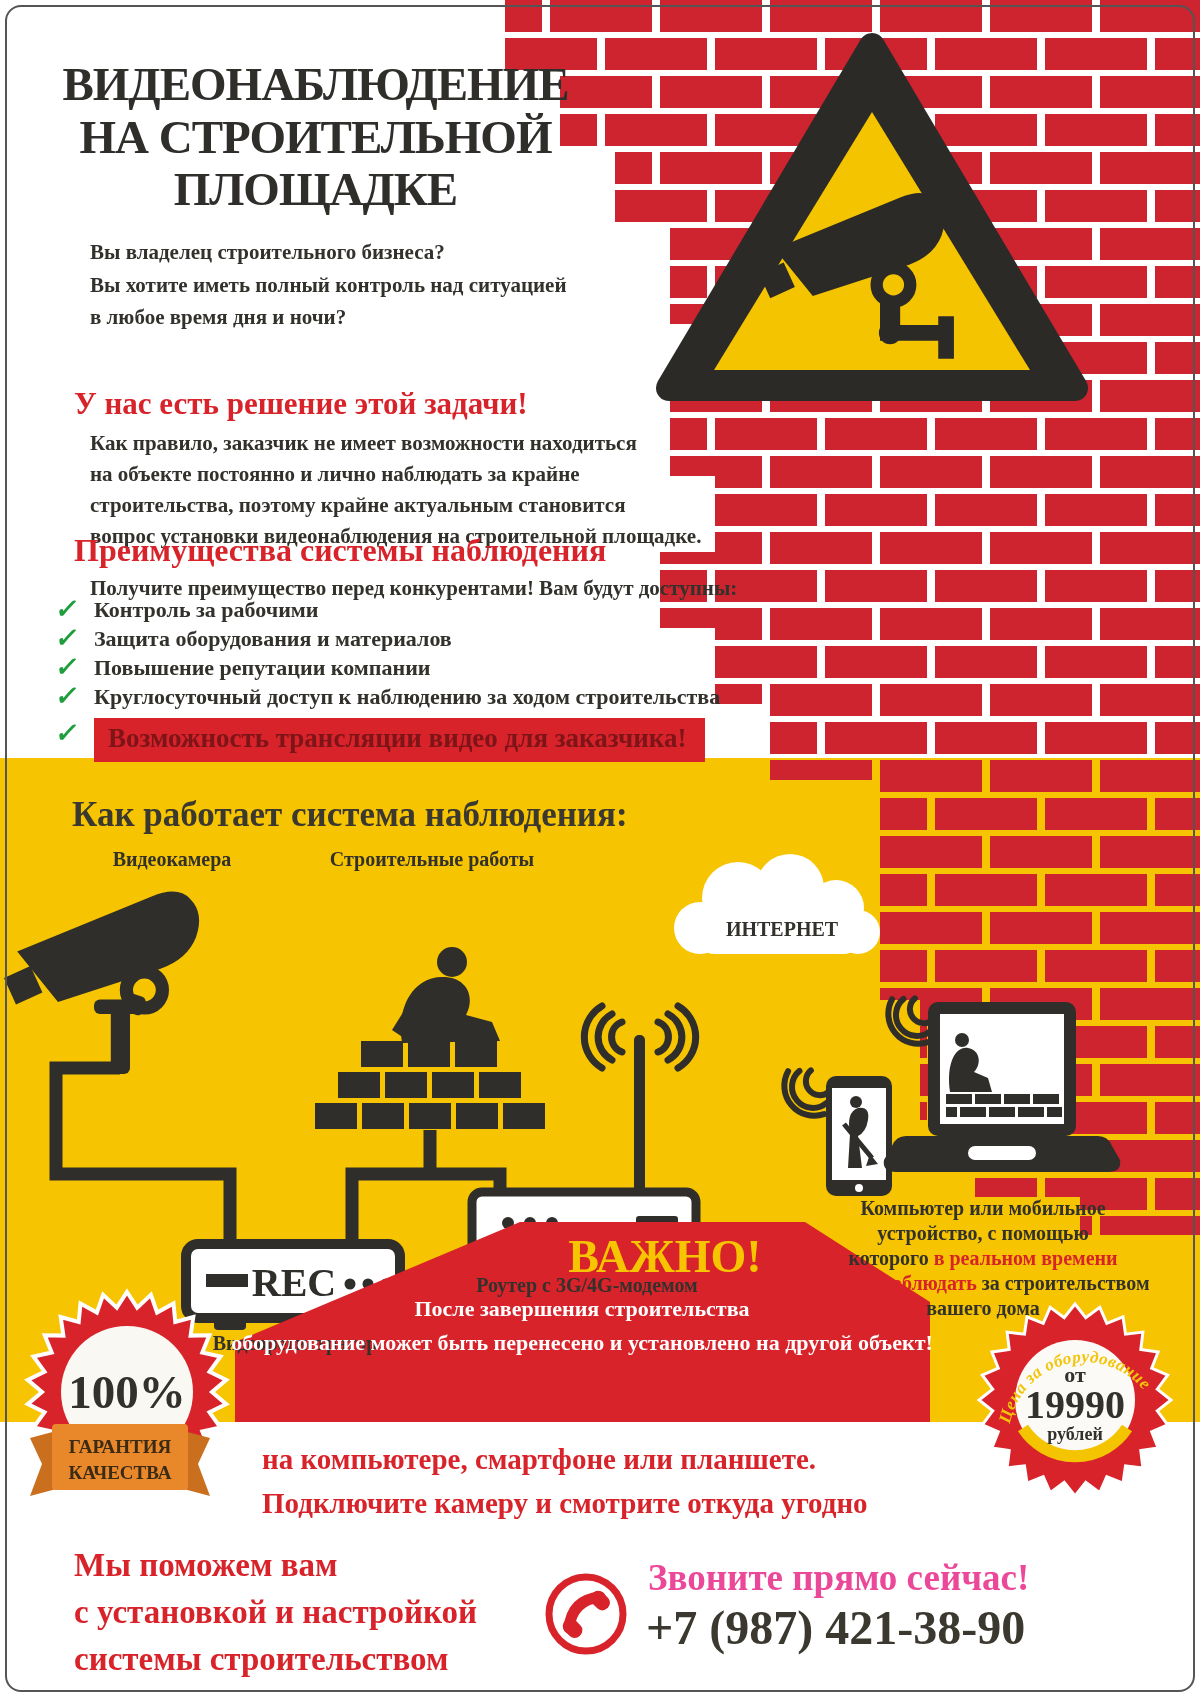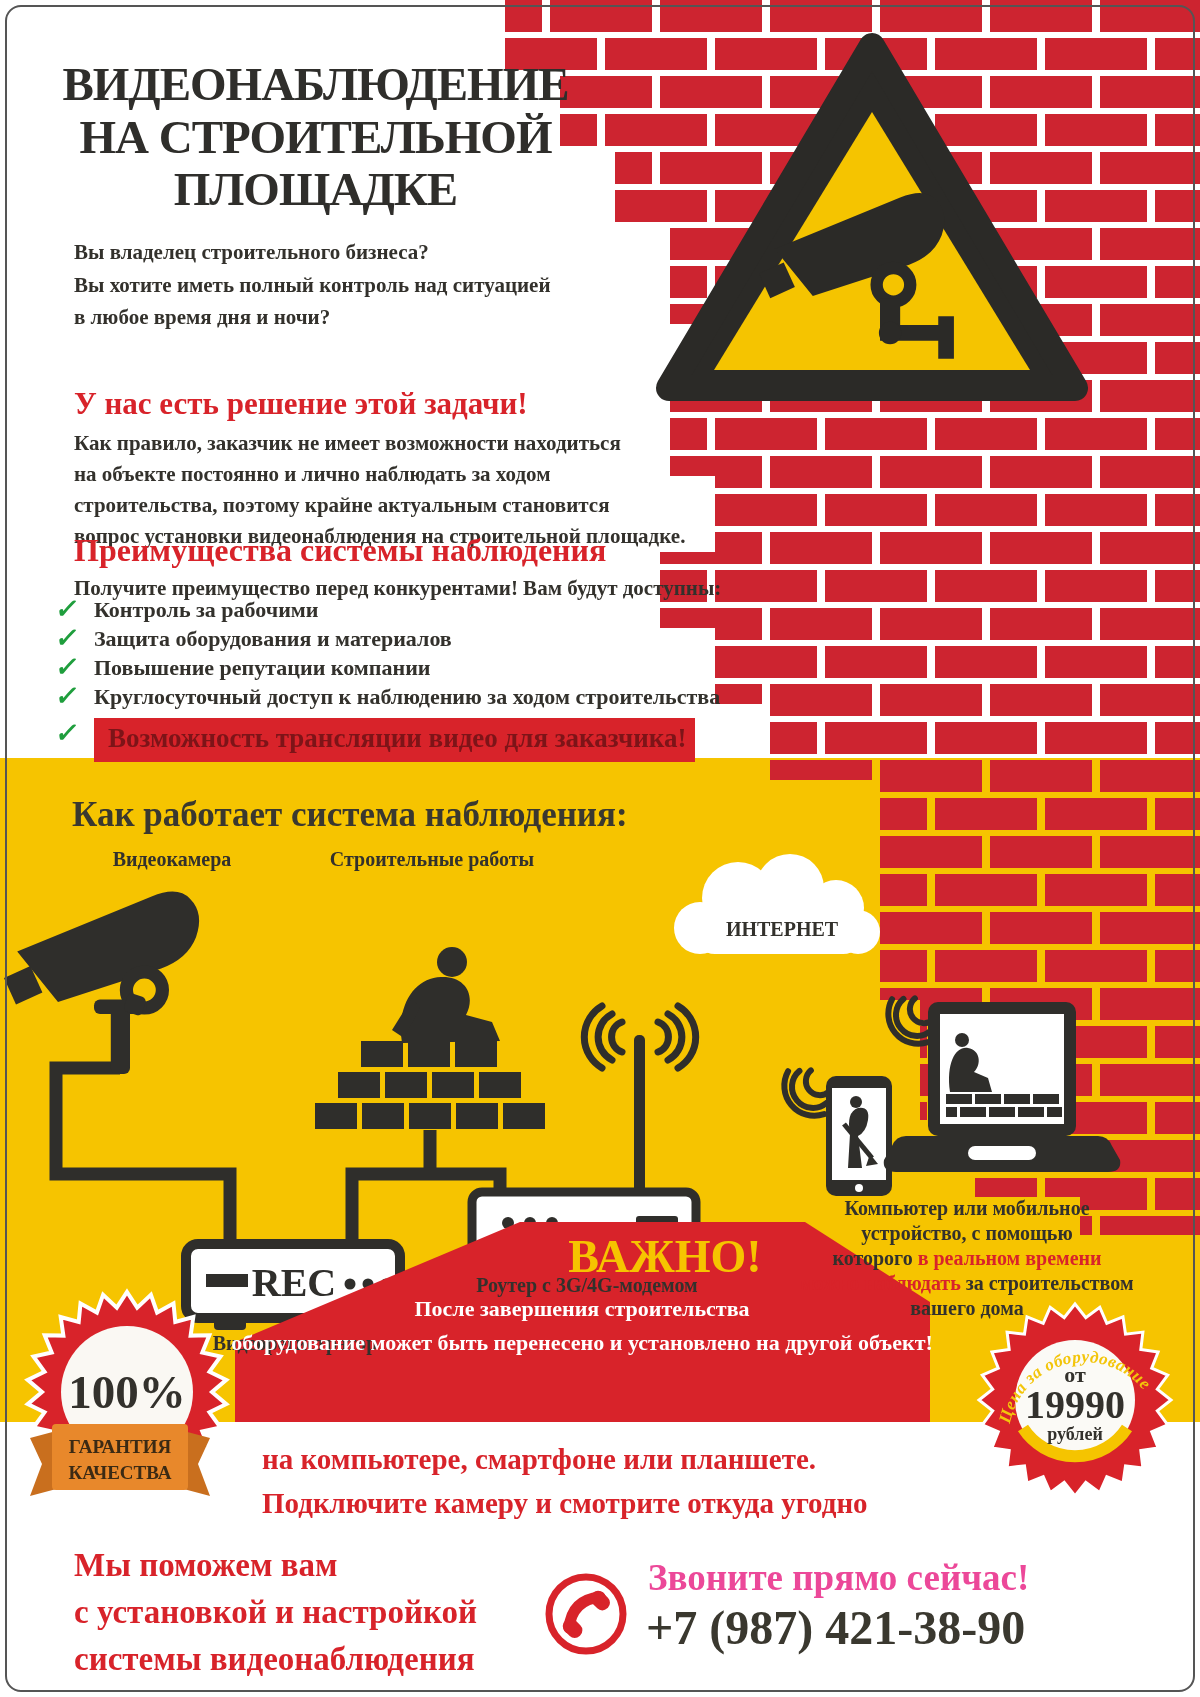--- a/index.html
+++ b/index.html
@@ -2,34 +2,34 @@
 <html><head>
 <meta charset="utf-8">
 <style>
   html,body{margin:0;padding:0;background:#e9e9e9;}
   .page{position:relative;width:1200px;height:1697px;background:#ffffff;overflow:hidden;
         font-family:"Liberation Serif","DejaVu Serif",serif;}
   .abs{position:absolute;}
   .frame{position:absolute;inset:5px;border:2px solid #555;border-radius:16px;pointer-events:none;z-index:40;}
   .yellow-band{position:absolute;left:0;top:758px;width:1200px;height:664px;background:#f6c400;z-index:1;}
   .z2{z-index:2;} .z3{z-index:3;} .z4{z-index:4;} .z5{z-index:5;}
-  .dark{color:#33312c;} .red{color:#d8232a;}
+  .dark{color:#33312c;margin-left:16px;} .red{color:#d8232a;}
   .title{left:28px;top:58px;width:575px;text-align:center;font-weight:700;font-size:47px;
          line-height:1.12;color:#2f2e2b;letter-spacing:-1px;}
   .intro{left:74px;top:236px;width:620px;font-weight:700;font-size:21px;line-height:1.55;}
   .sol-head{left:74px;top:386px;width:640px;font-weight:700;font-size:31px;}
   .sol-body{left:74px;top:428px;width:660px;font-weight:700;font-size:21px;line-height:1.48;}
   .adv-head{left:74px;top:532px;width:700px;font-weight:700;font-size:32px;}
   .adv-sub{left:74px;top:576px;width:740px;font-weight:700;font-size:21px;}
   .checklist{left:56px;top:596px;width:800px;}
   .chk-row{display:flex;align-items:flex-start;margin-bottom:1px;}
   .chk{width:38px;font-weight:700;font-size:27px;line-height:27px;color:#1f9e3d;transform:skewX(-10deg);}
   .chk-txt{font-weight:700;font-size:22px;line-height:28px;color:#33312c;}
   .chk-banner{margin-top:6px;background:#d8232a;color:#7d1418;font-weight:700;font-size:27px;
-              padding:5px 8px 8px 14px;display:inline-block;}
+              padding:5px 18px 8px 14px;display:inline-block;}
   .how-head{left:72px;top:795px;width:700px;font-weight:700;font-size:35px;color:#3a382f;}
   .diag-label{font-weight:700;font-size:20px;color:#33312c;text-align:center;}
   .note{left:762px;top:1196px;width:410px;text-align:center;font-weight:700;font-size:20px;line-height:25px;}
   .important-shape{left:190px;top:1218px;width:745px;height:204px;background:#d8232a;
      clip-path:polygon(45px 124px,330px 4px,615px 4px,740px 84px,740px 204px,45px 204px);}
   .imp-title{left:400px;top:1230px;width:530px;text-align:center;font-weight:700;font-size:46px;color:#f6c400;}
   .imp-l1{left:222px;top:1296px;width:720px;text-align:center;font-weight:700;font-size:22px;color:#ffffff;}
   .imp-l2{left:222px;top:1330px;width:720px;text-align:center;font-weight:700;font-size:22px;color:#ffffff;}
   .connect{left:262px;top:1438px;width:680px;font-weight:700;font-size:29px;line-height:1.5;}
   .help{left:74px;top:1542px;width:520px;font-weight:700;font-size:33px;line-height:1.42;}
@@ -75,21 +75,21 @@
 
   <div class="abs z4 intro dark">
     <div>Вы владелец строительного бизнеса?</div>
     <div>Вы хотите иметь полный контроль над ситуацией</div>
     <div>в любое время дня и ночи?</div>
   </div>
 
   <div class="abs z4 sol-head red">У нас есть решение этой задачи!</div>
   <div class="abs z4 sol-body dark">
     <div>Как правило, заказчик не имеет возможности находиться</div>
-    <div>на объекте постоянно и лично наблюдать за ходом</div>
+    <div>на объекте постоянно и лично наблюдать за крайне</div>
     <div>строительства, поэтому крайне актуальным становится</div>
     <div>вопрос установки видеонаблюдения на строительной площадке.</div>
   </div>
 
   <div class="abs z4 adv-head red">Преимущества системы наблюдения</div>
   <div class="abs z4 adv-sub dark">Получите преимущество перед конкурентами! Вам будут доступны:</div>
 
   <div class="abs z4 checklist">
     <div class="chk-row">
       <span class="chk">✓</span>
@@ -283,21 +283,21 @@
   </svg>
 
   <div class="abs z4 connect red">
     <div>на компьютере, смартфоне или планшете.</div>
     <div>Подключите камеру и смотрите откуда угодно</div>
   </div>
 
   <div class="abs z4 help red">
     <div>Мы поможем вам</div>
     <div>с установкой и настройкой</div>
-    <div>системы видеонаблюдения</div>
+    <div>системы строительством</div>
   </div>
 
   <svg class="abs z4" style="left:540px;top:1568px" width="92" height="92" viewBox="0 0 92 92">
     <circle cx="46" cy="46" r="37" fill="#ffffff" stroke="#d8232a" stroke-width="7"></circle>
     <g transform="rotate(-45 46 46)" fill="#d8232a">
       <rect x="19" y="36" width="15" height="21" rx="7"></rect>
       <rect x="58" y="36" width="15" height="21" rx="7"></rect>
       <path d="M24,44 Q46,26 68,44" stroke="#d8232a" stroke-width="11" fill="none" stroke-linecap="round"></path>
     </g>
   </svg>

